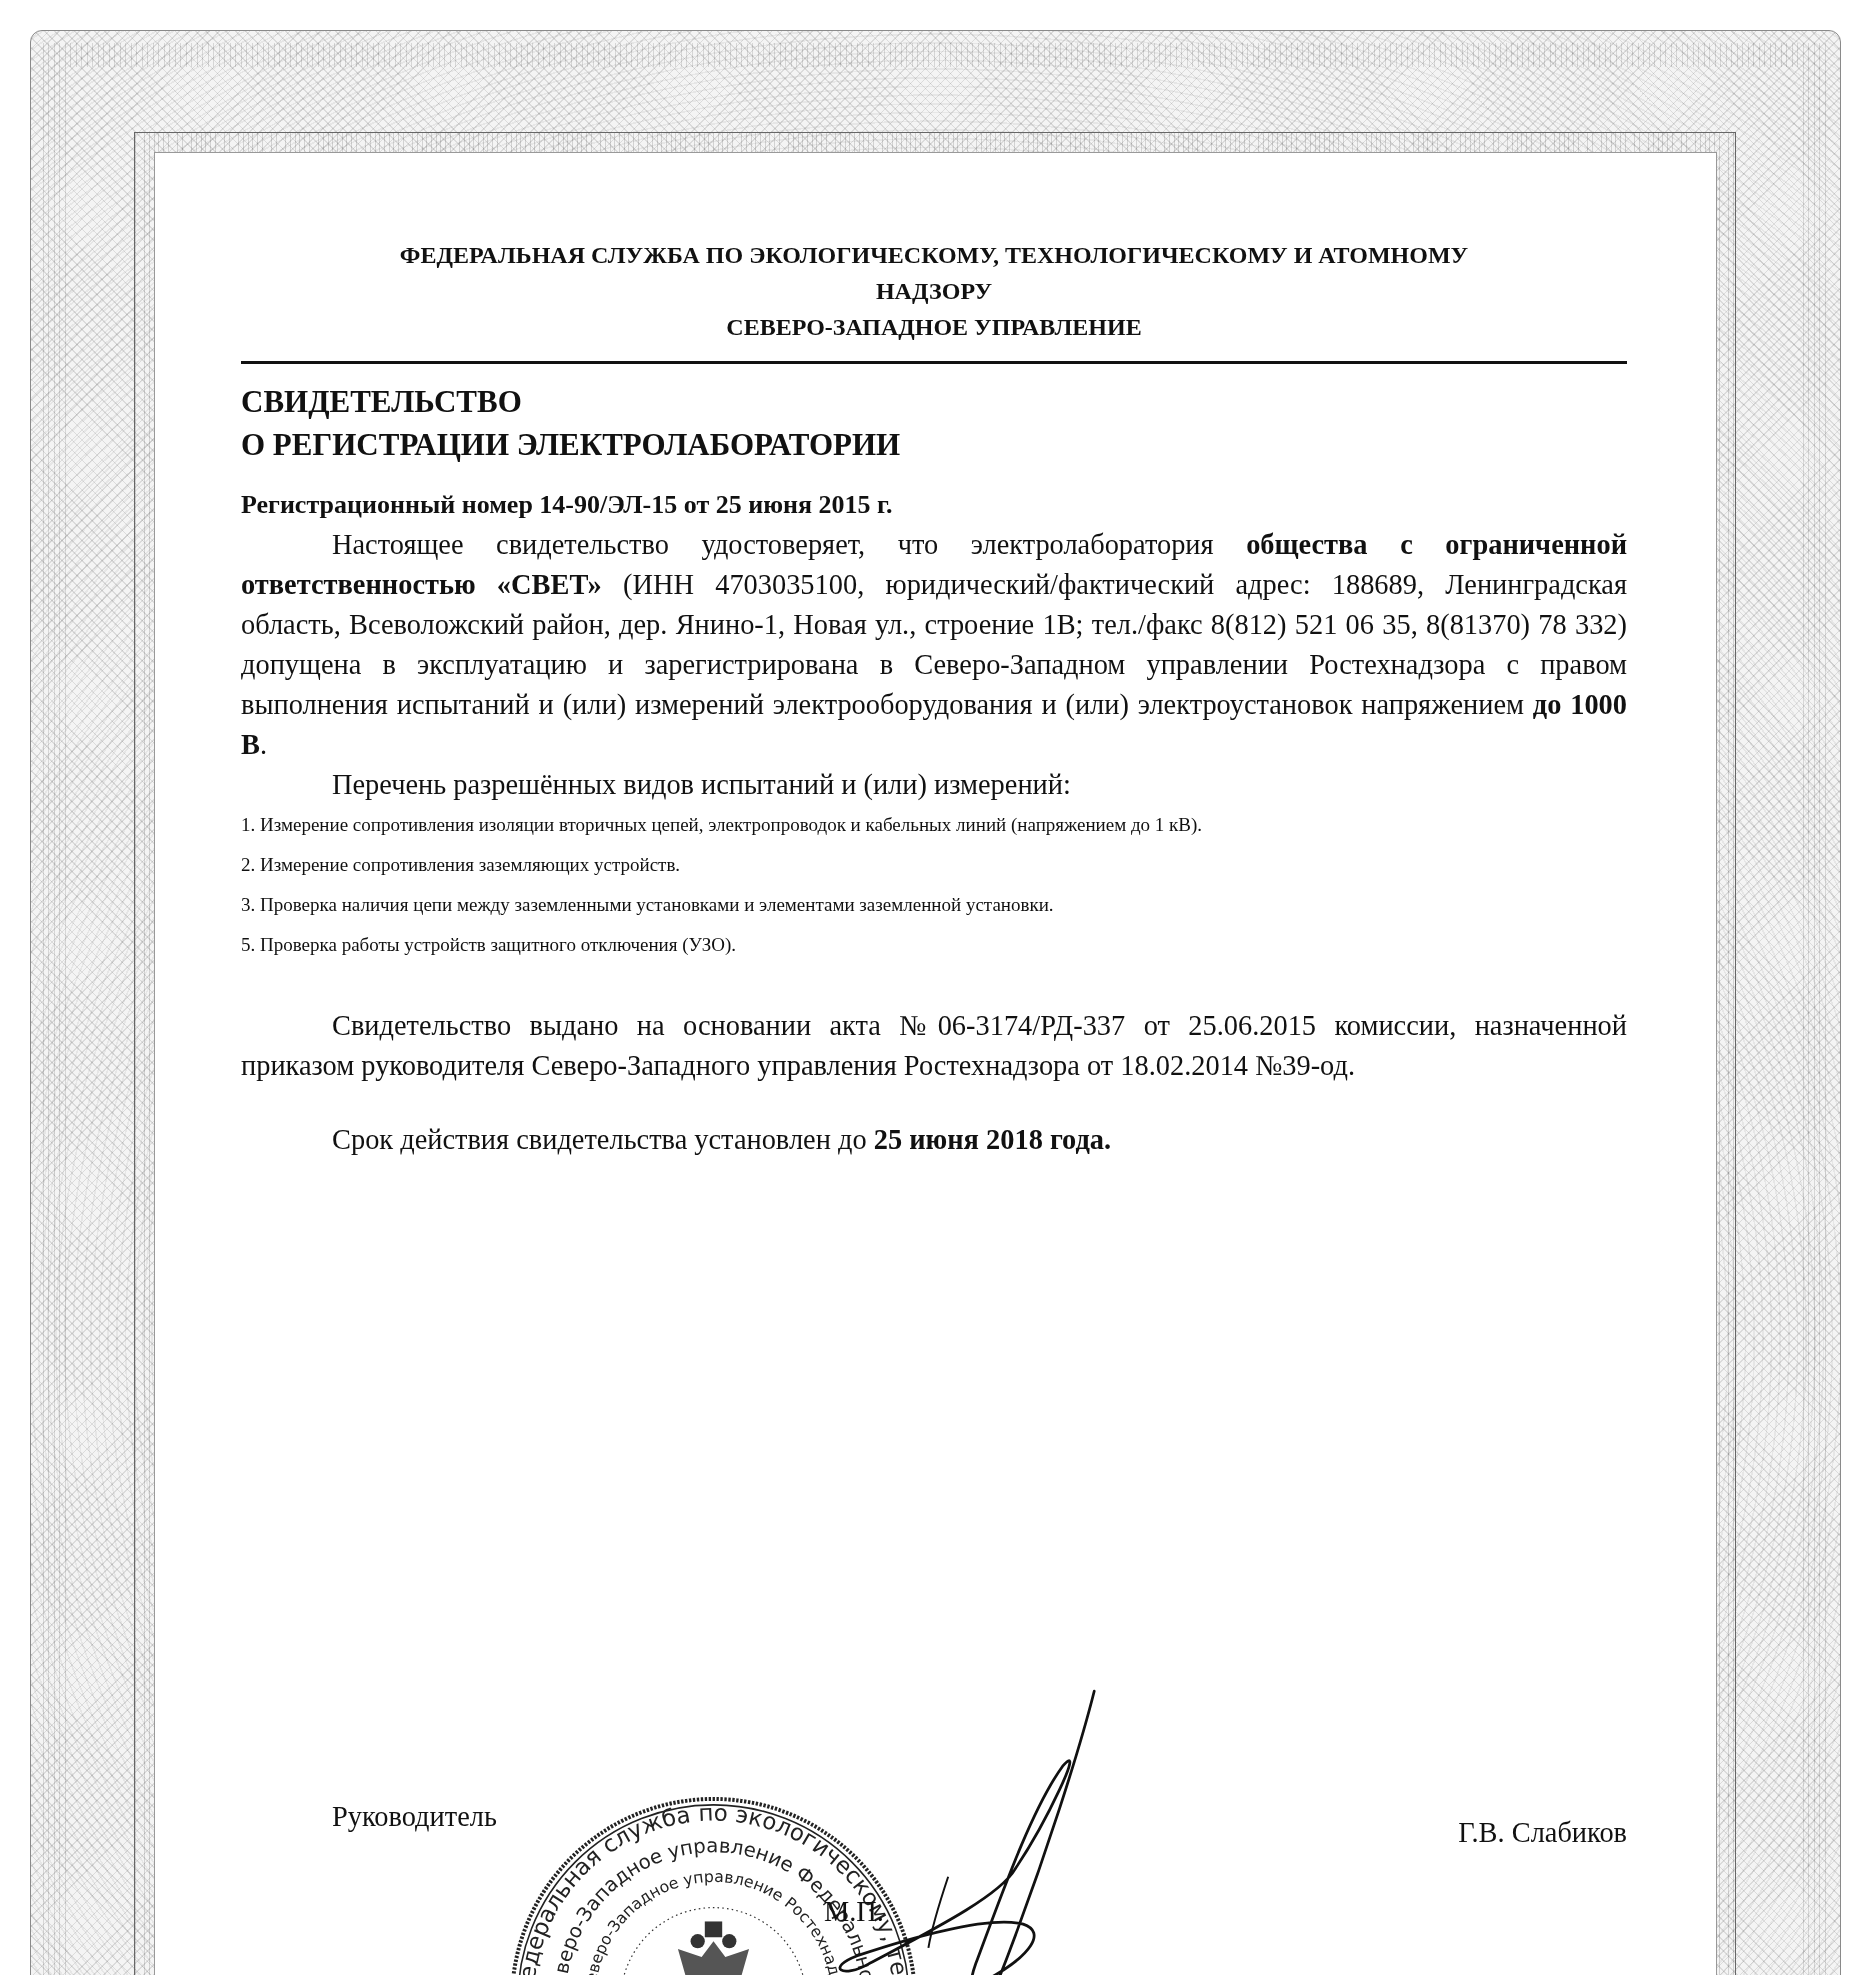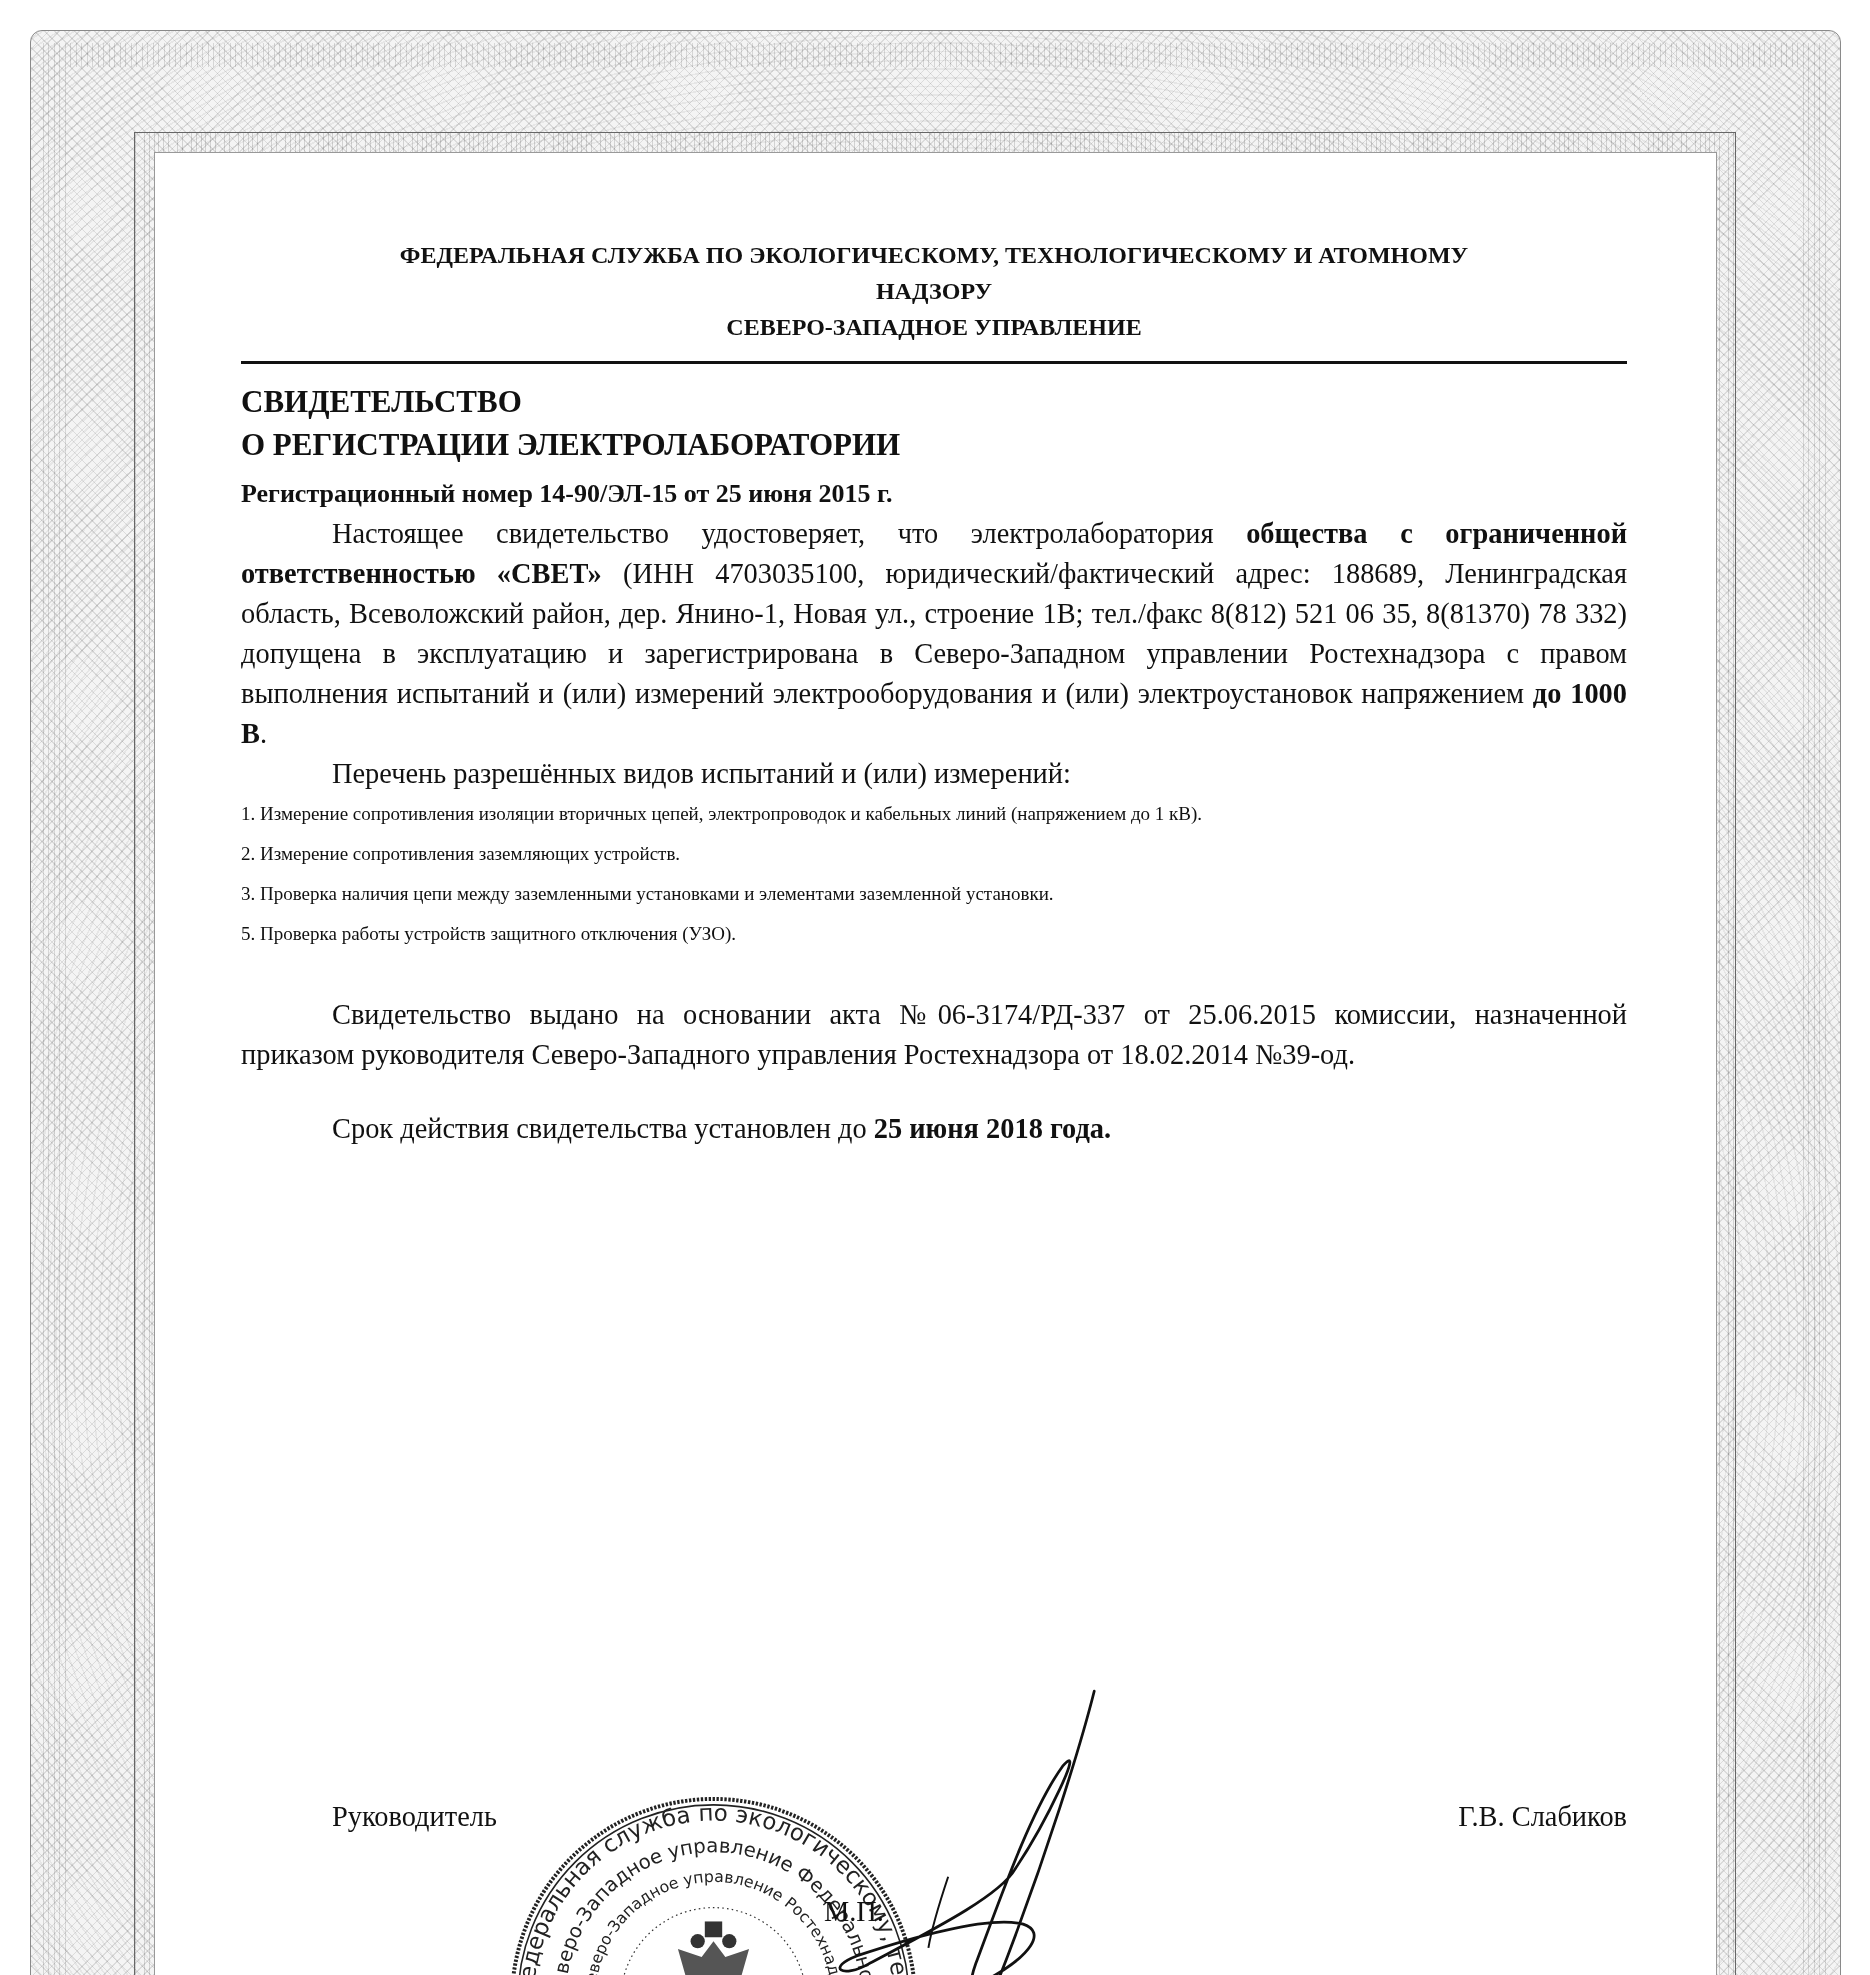--- a/index.html
+++ b/index.html
@@ -33,31 +33,31 @@
   .inner-paper {
     position: absolute; left: 154px; top: 152px; width: 1563px; height: 2376px;
     background: #ffffff; border: 0.8px solid #999; box-sizing: border-box;
   }
 
   .content { position: absolute; left: 241px; top: 237px; width: 1386px; }
 
   .hdr { text-align: center; font-weight: bold; font-size: 24px; line-height: 36px; }
   .rule { border-top: 3.6px solid #111; margin: 16px 0 16px 0; }
   .title { font-weight: bold; font-size: 31px; line-height: 43px; }
-  .regno { font-weight: bold; font-size: 26px; line-height: 40px; margin-top: 8px; }
+  .regno { font-weight: bold; font-size: 26px; line-height: 40px; margin-top: 19px; }
   p.body { font-size: 28.4px; line-height: 40px; margin: 0; text-align: justify; }
   .indent { text-indent: 91px; }
   .list-item { font-size: 19px; line-height: 40px; text-align: justify; }
   .gap1 { height: 41px; }
   .gap2 { height: 34px; }
   b { font-weight: bold; }
 
   .sign-row { position: absolute; left: 241px; top: 1801px; width: 1386px; font-size: 28.4px; }
   .sign-role { position: absolute; left: 91px; top: 0; }
-  .sign-name { position: absolute; right: 0; top: 0; }
+  .sign-name { position: absolute; right: 0; top: 16px; }
   .mp { position: absolute; left: 824px; top: 1896px; font-size: 28.4px; }
 
   .stamp { position: absolute; left: 506px; top: 1793px; width: 415px; height: 415px; }
   .signature { position: absolute; left: 810px; top: 1679px; width: 375px; height: 356px; }
 </style>
 </head>
 <body>
 
 <div class="border-outer"></div>
 <div class="border-band"></div>

